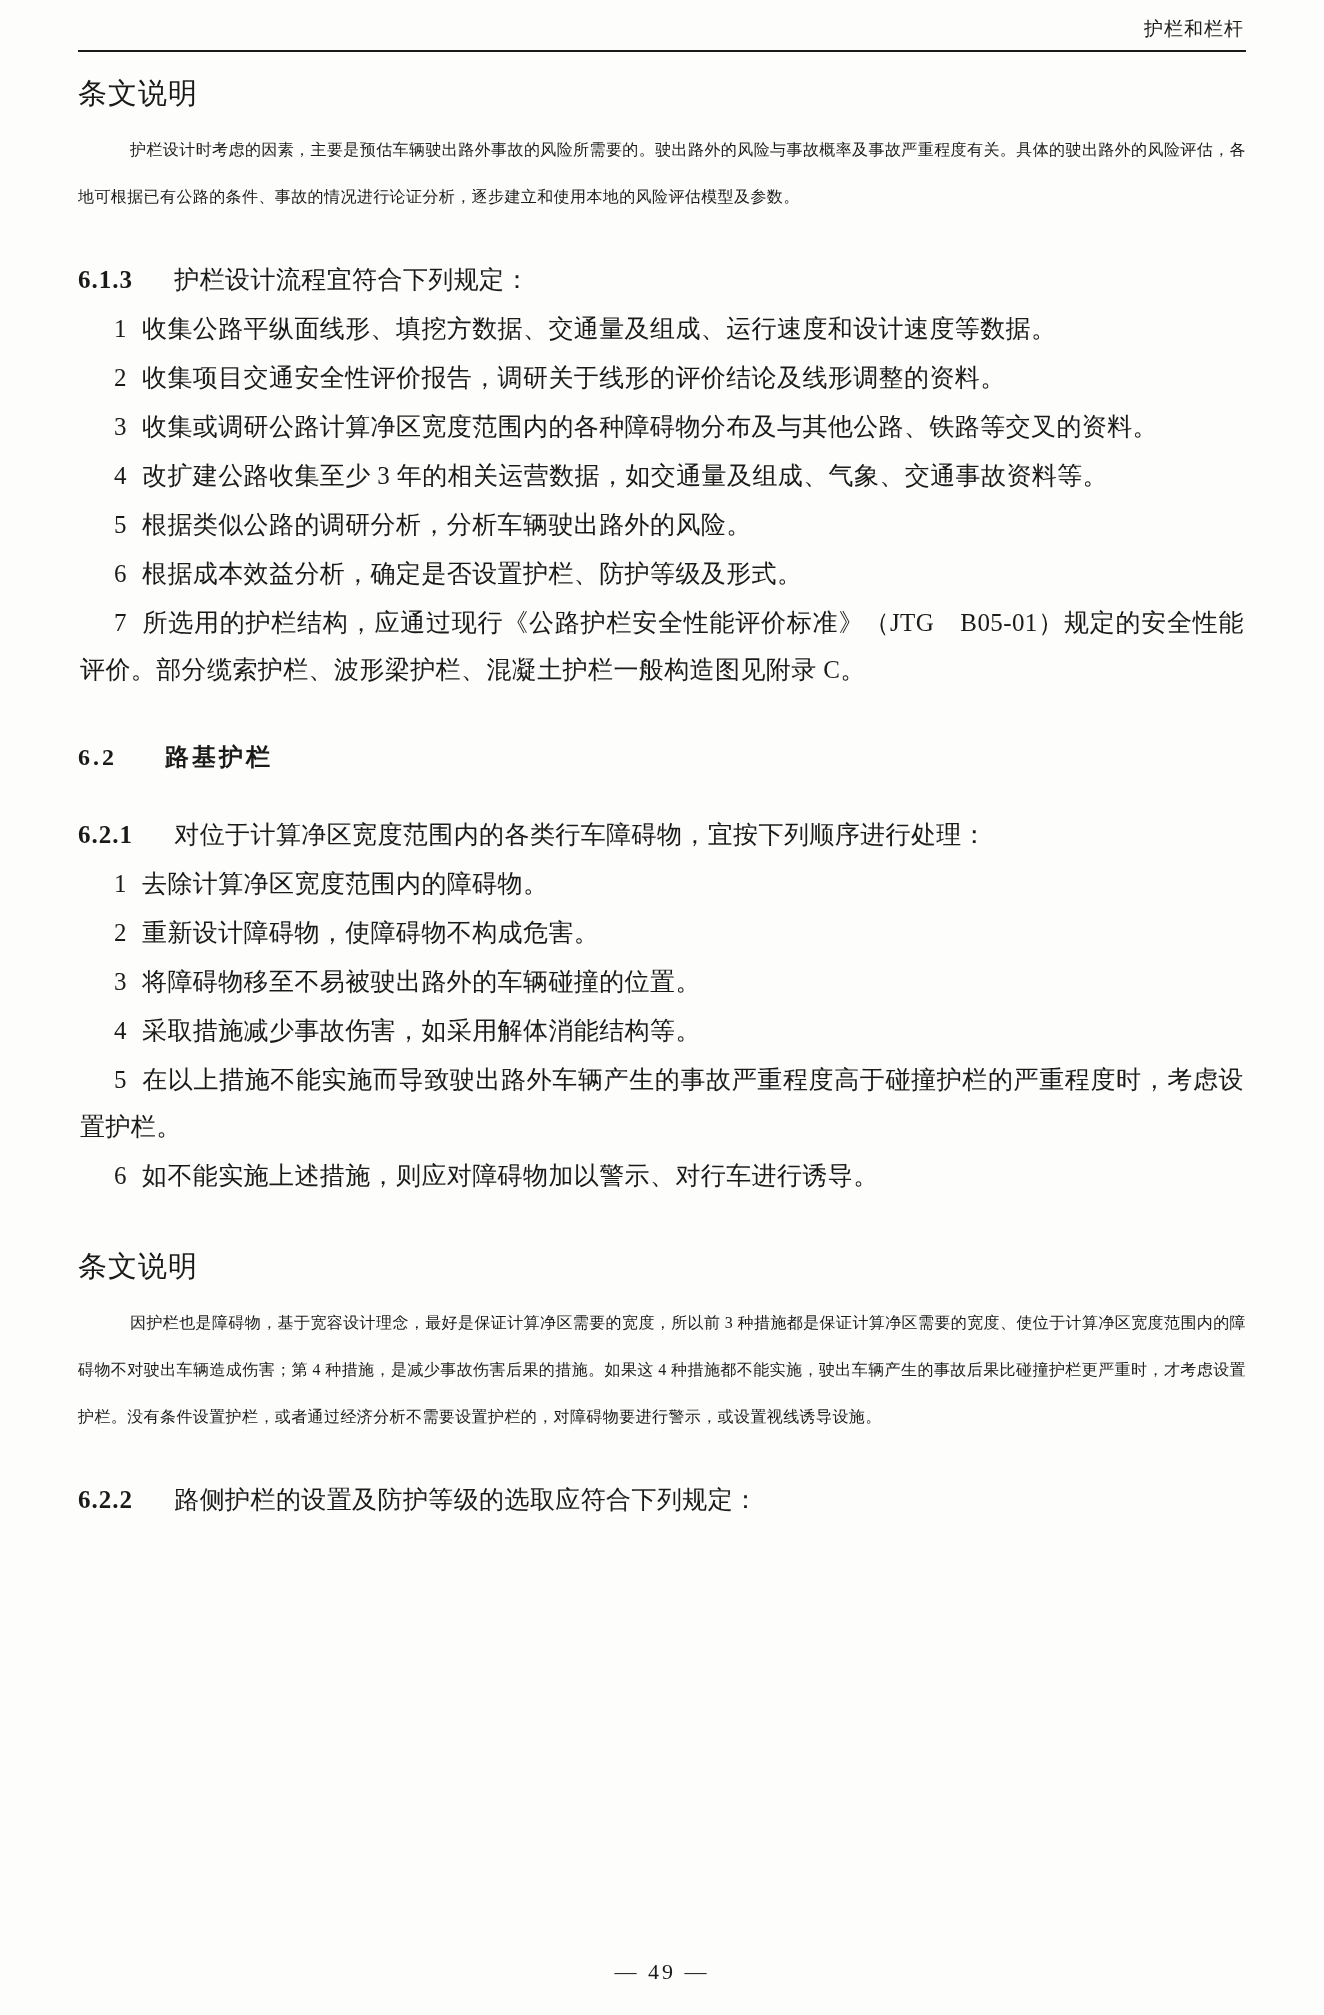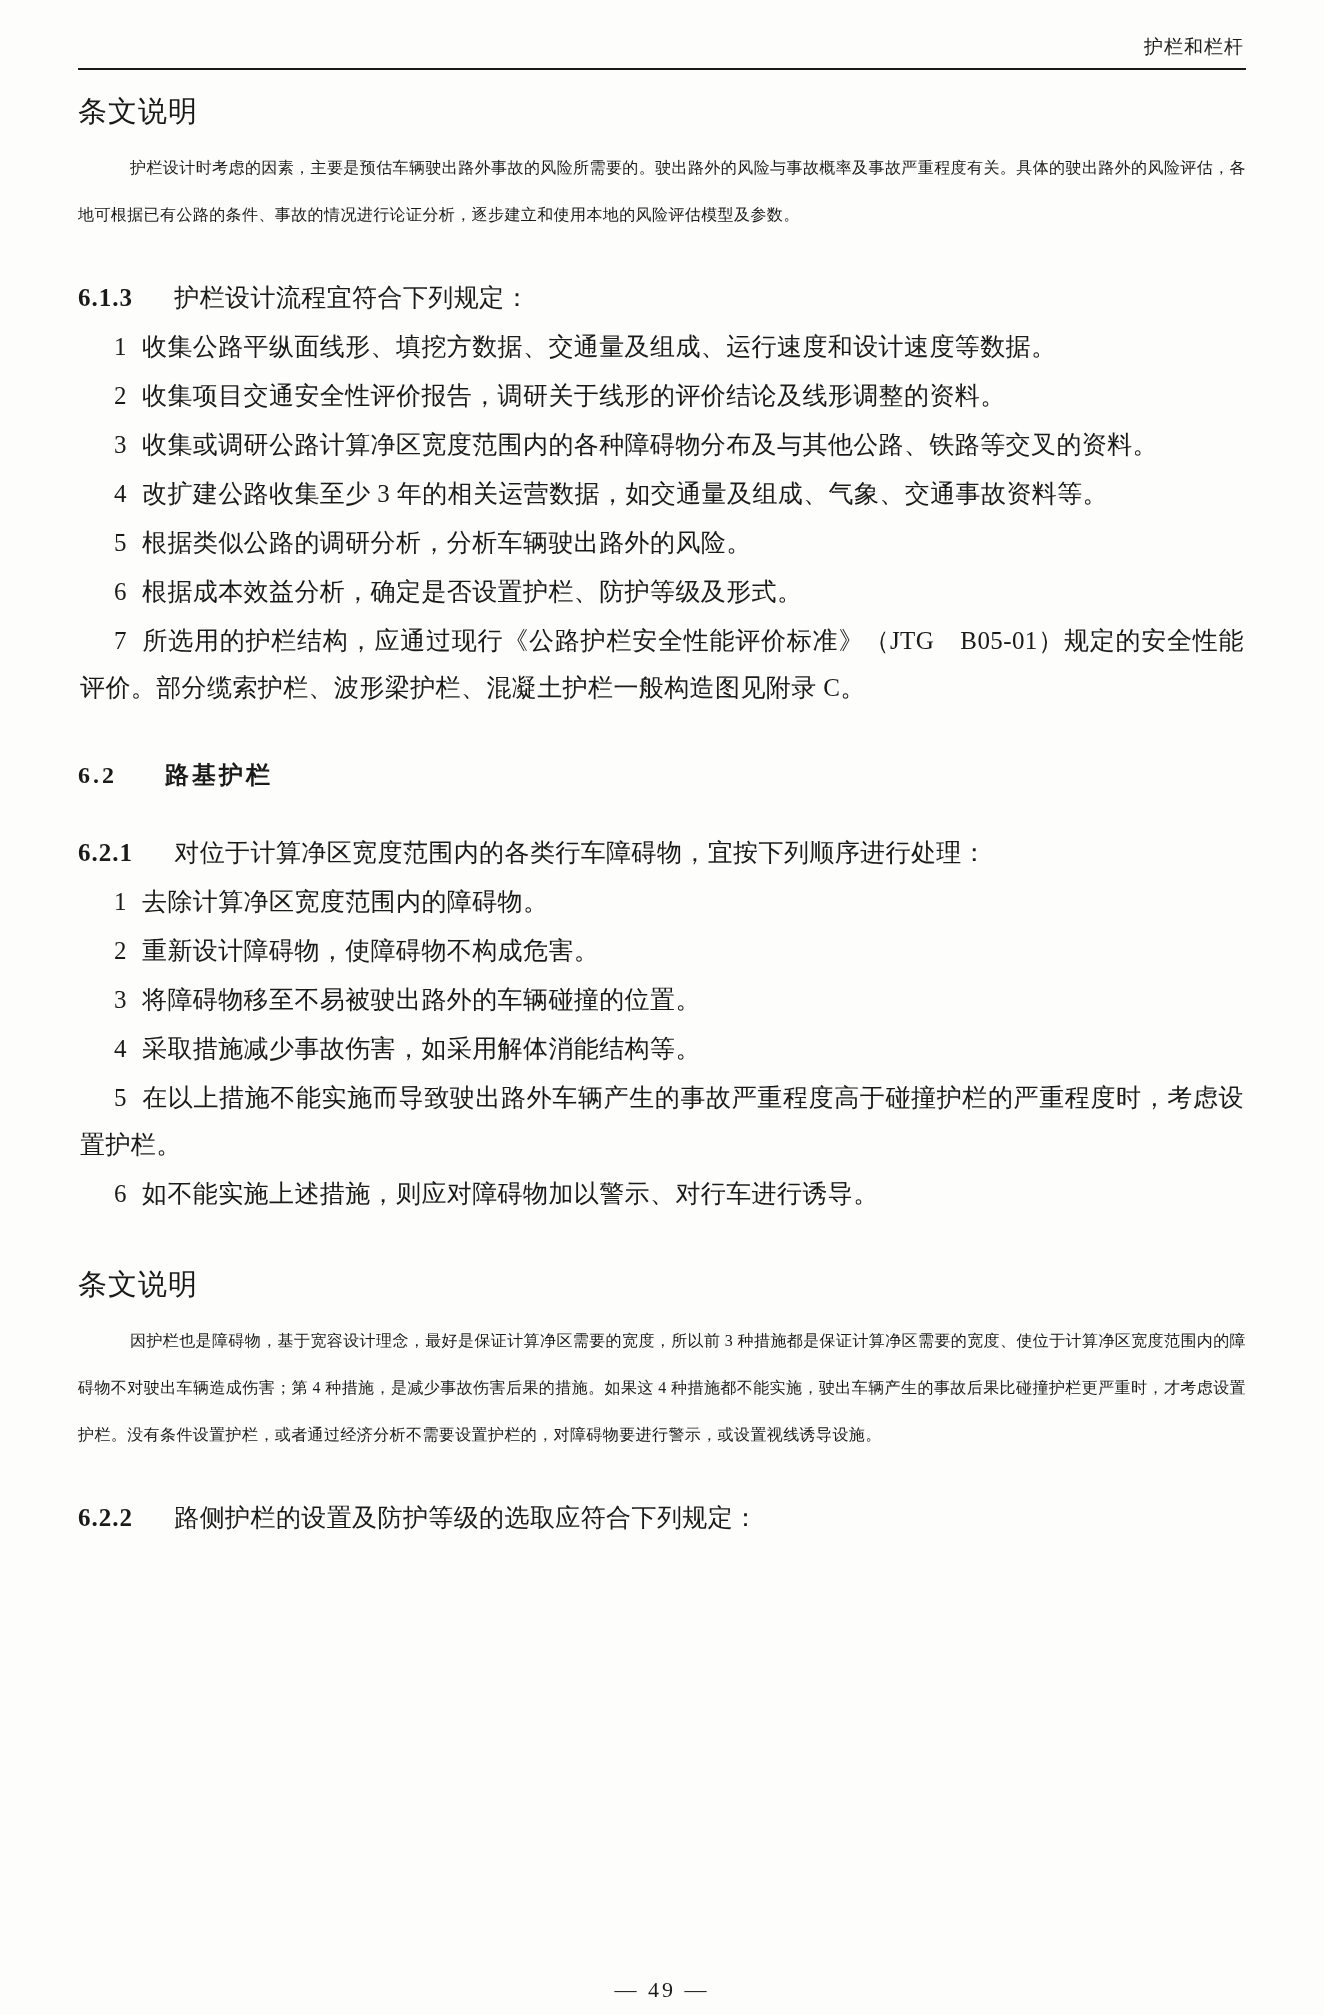--- a/index.html
+++ b/index.html
@@ -8,21 +8,21 @@
     background: #ffffff;
   }
   .page {
     width: 1324px;
     height: 2015px;
     position: relative;
     background: #fdfdfb;
     font-family: "Liberation Serif", "DejaVu Serif", serif;
     color: #1a1a1a;
     box-sizing: border-box;
-    padding: 34px 78px 0 78px;
+    padding: 16px 78px 0 78px;
     overflow: hidden;
   }
   .header {
     text-align: right;
     font-size: 19px;
     letter-spacing: 1px;
     color: #1a1a1a;
     padding-right: 2px;
     margin-bottom: 8px;
   }
@@ -70,21 +70,21 @@
     width: 28px;
     text-indent: 0;
     margin-left: 34px;
   }
   .gap-md { height: 34px; }
   .gap-lg { height: 46px; }
   .footer {
     position: absolute;
     left: 0;
     right: 0;
-    bottom: 12px;
+    bottom: 30px;
     text-align: center;
     font-size: 22px;
     letter-spacing: 3px;
   }
   .sec62-head {
     font-size: 24px;
     font-weight: bold;
     letter-spacing: 3px;
     margin: 0 0 4px 0;
   }

